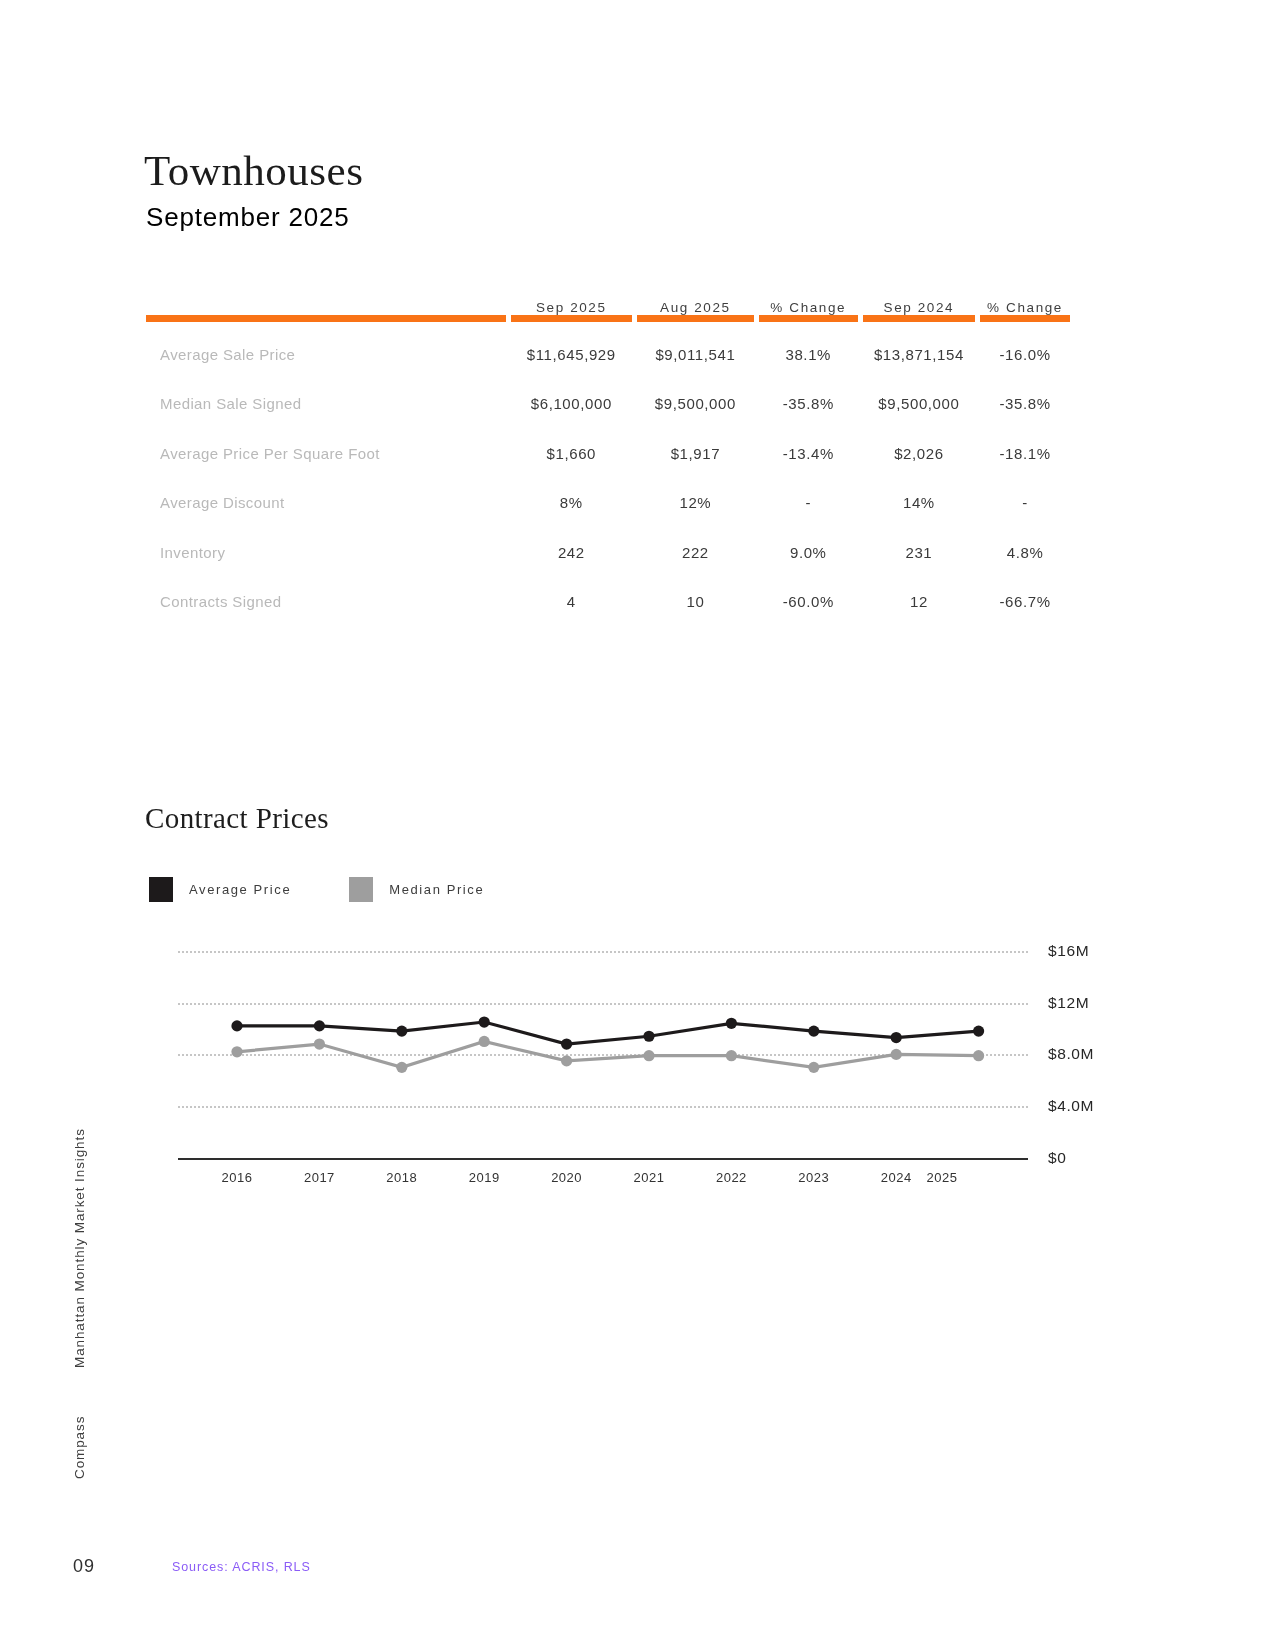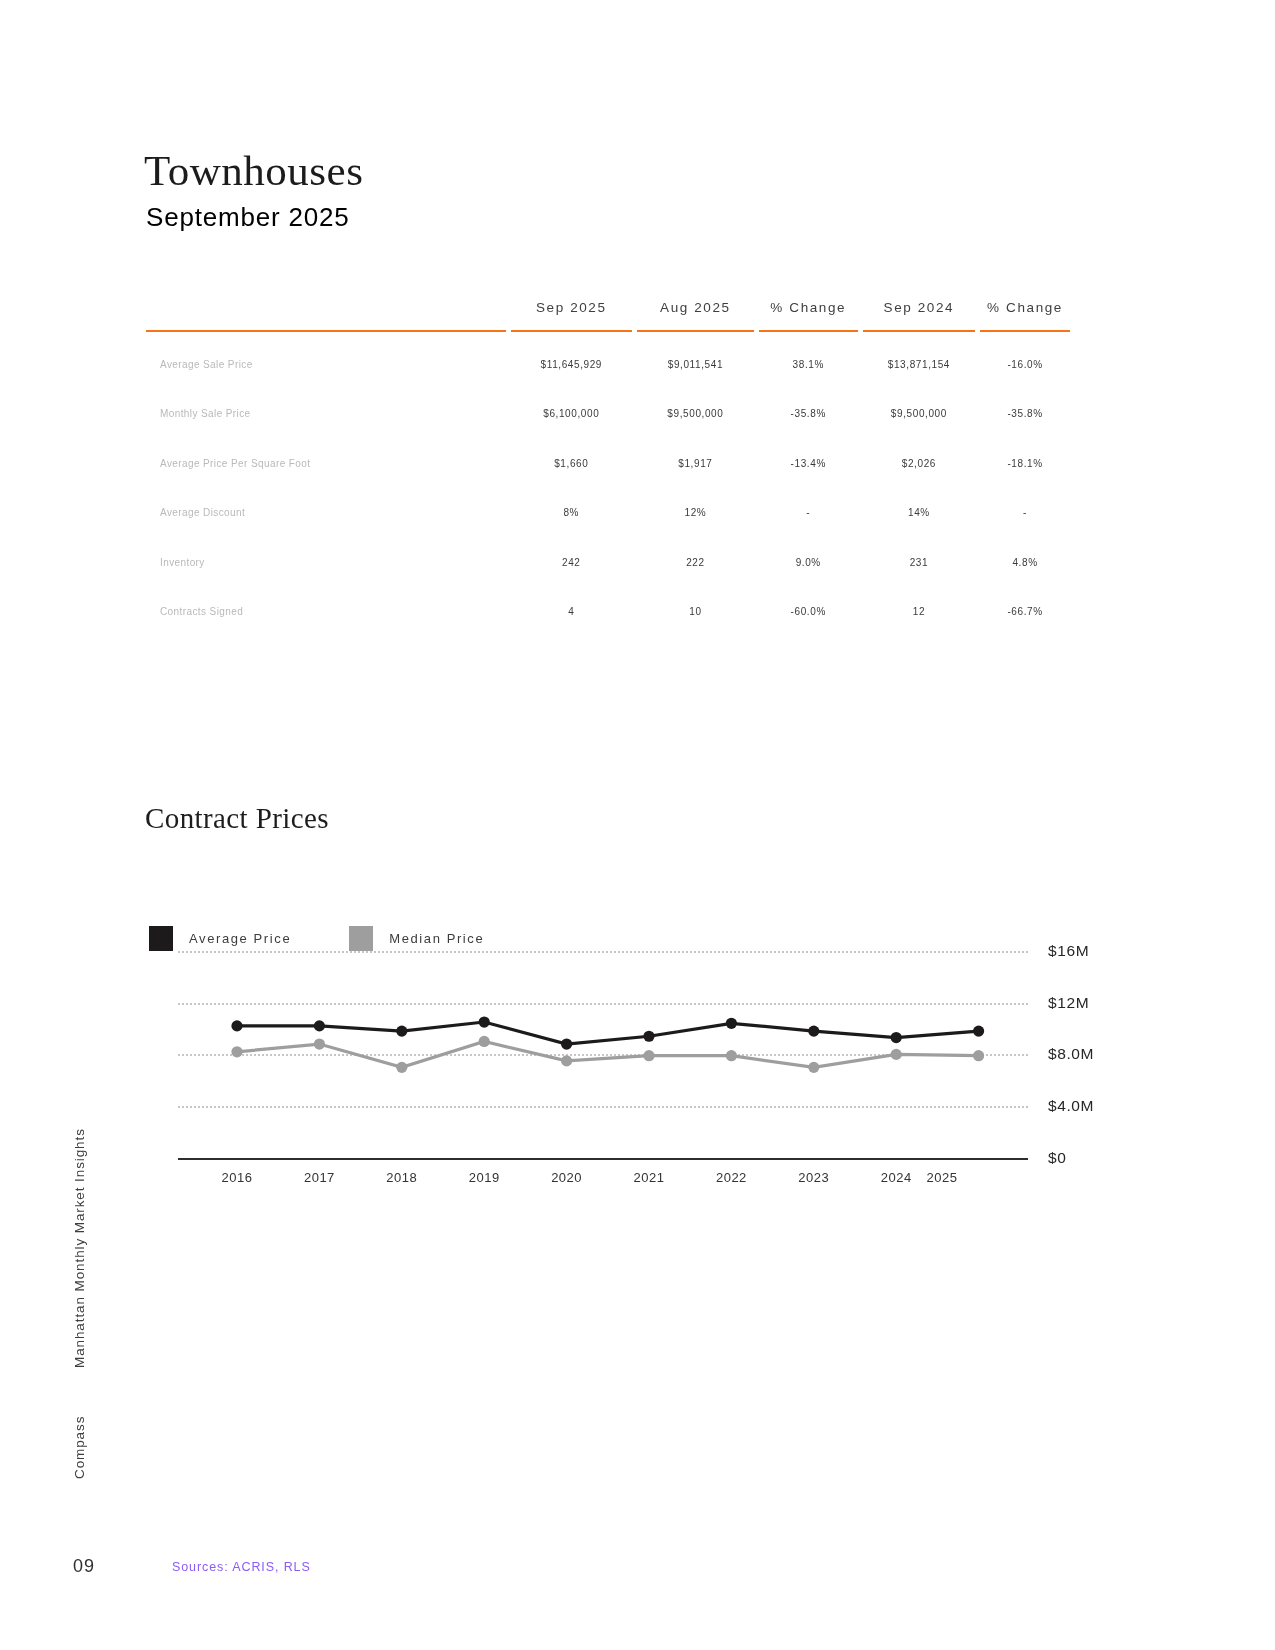--- a/index.html
+++ b/index.html
@@ -26,48 +26,47 @@
 
   
   table.stats {
     position: absolute; left: 141px; top: 300px; width: 934px;
     border-collapse: separate; border-spacing: 5px 0;
     table-layout: fixed;
   }
   table.stats th {
     font-size: 13.5px; font-weight: 400; color: #3f3f3f;
     letter-spacing: 1.6px; text-align: center; vertical-align: bottom;
-    padding-bottom: 15px;
-    border-bottom: 2px solid #f97316;
+    border-bottom: 7px solid #f97316;
   }
   table.stats th.label-col { text-align: left; }
   table.stats col.c-label { width: 40%; }
   table.stats col.c1 { width: 13.5%; }
   table.stats col.c2 { width: 13%; }
   table.stats col.c3 { width: 11%; }
   table.stats col.c4 { width: 12.5%; }
   table.stats col.c5 { width: 10%; }
   table.stats td {
     height: 49.5px; vertical-align: middle;
-    font-size: 10px; letter-spacing: 0.6px; text-align: center; color: #3a3a3a;
+    font-size: 15px; letter-spacing: 0.6px; text-align: center; color: #3a3a3a;
   }
   table.stats td.row-label {
     text-align: left; color: #b9b9b9; padding-left: 14px; letter-spacing: 0.4px;
   }
   table.stats tbody tr:first-child td { padding-top: 8px; height: 57px; }
 
   
   .section-title {
     position: absolute; left: 145px; top: 802px;
     font-family: "Liberation Serif", "DejaVu Serif", serif;
     font-size: 29px; font-weight: 400; color: #1d1d1d; letter-spacing: 0.4px;
   }
 
   
-  .legend { position: absolute; left: 149px; top: 926px; display: flex; align-items: center; justify-content: center; }
+  .legend { position: absolute; left: 149px; top: 877px; display: flex; align-items: center; justify-content: center; }
   .legend-item { display: flex; align-items: center; margin-right: 58px; }
   .legend-swatch { width: 24px; height: 25px; margin-right: 16px; }
   .legend-label { font-size: 13px; letter-spacing: 1.6px; color: #3d3d3d; }
 
   
   .gridline { position: absolute; left: 178px; width: 850px; height: 0; border-top: 2px dotted #c6c6c6; }
   .gridline.zero { border-top: 2.5px solid #2e2e2e; }
   .ytick {
     position: absolute; left: 1048px; width: 80px; height: 22px; line-height: 22px;
     font-size: 15.5px; color: #272727; letter-spacing: 0.6px; text-align: left;
@@ -128,21 +127,21 @@
     <tbody id="stats-body">
         <tr>
           <td class="row-label">Average Sale Price</td>
           <td>$11,645,929</td>
           <td>$9,011,541</td>
           <td>38.1%</td>
           <td>$13,871,154</td>
           <td>-16.0%</td>
         </tr>
         <tr>
-          <td class="row-label">Monthly Sale Price</td>
+          <td class="row-label">Median Sale Signed</td>
           <td>$6,100,000</td>
           <td>$9,500,000</td>
           <td>-35.8%</td>
           <td>$9,500,000</td>
           <td>-35.8%</td>
         </tr>
         <tr>
           <td class="row-label">Average Price Per Square Foot</td>
           <td>$1,660</td>
           <td>$1,917</td>

